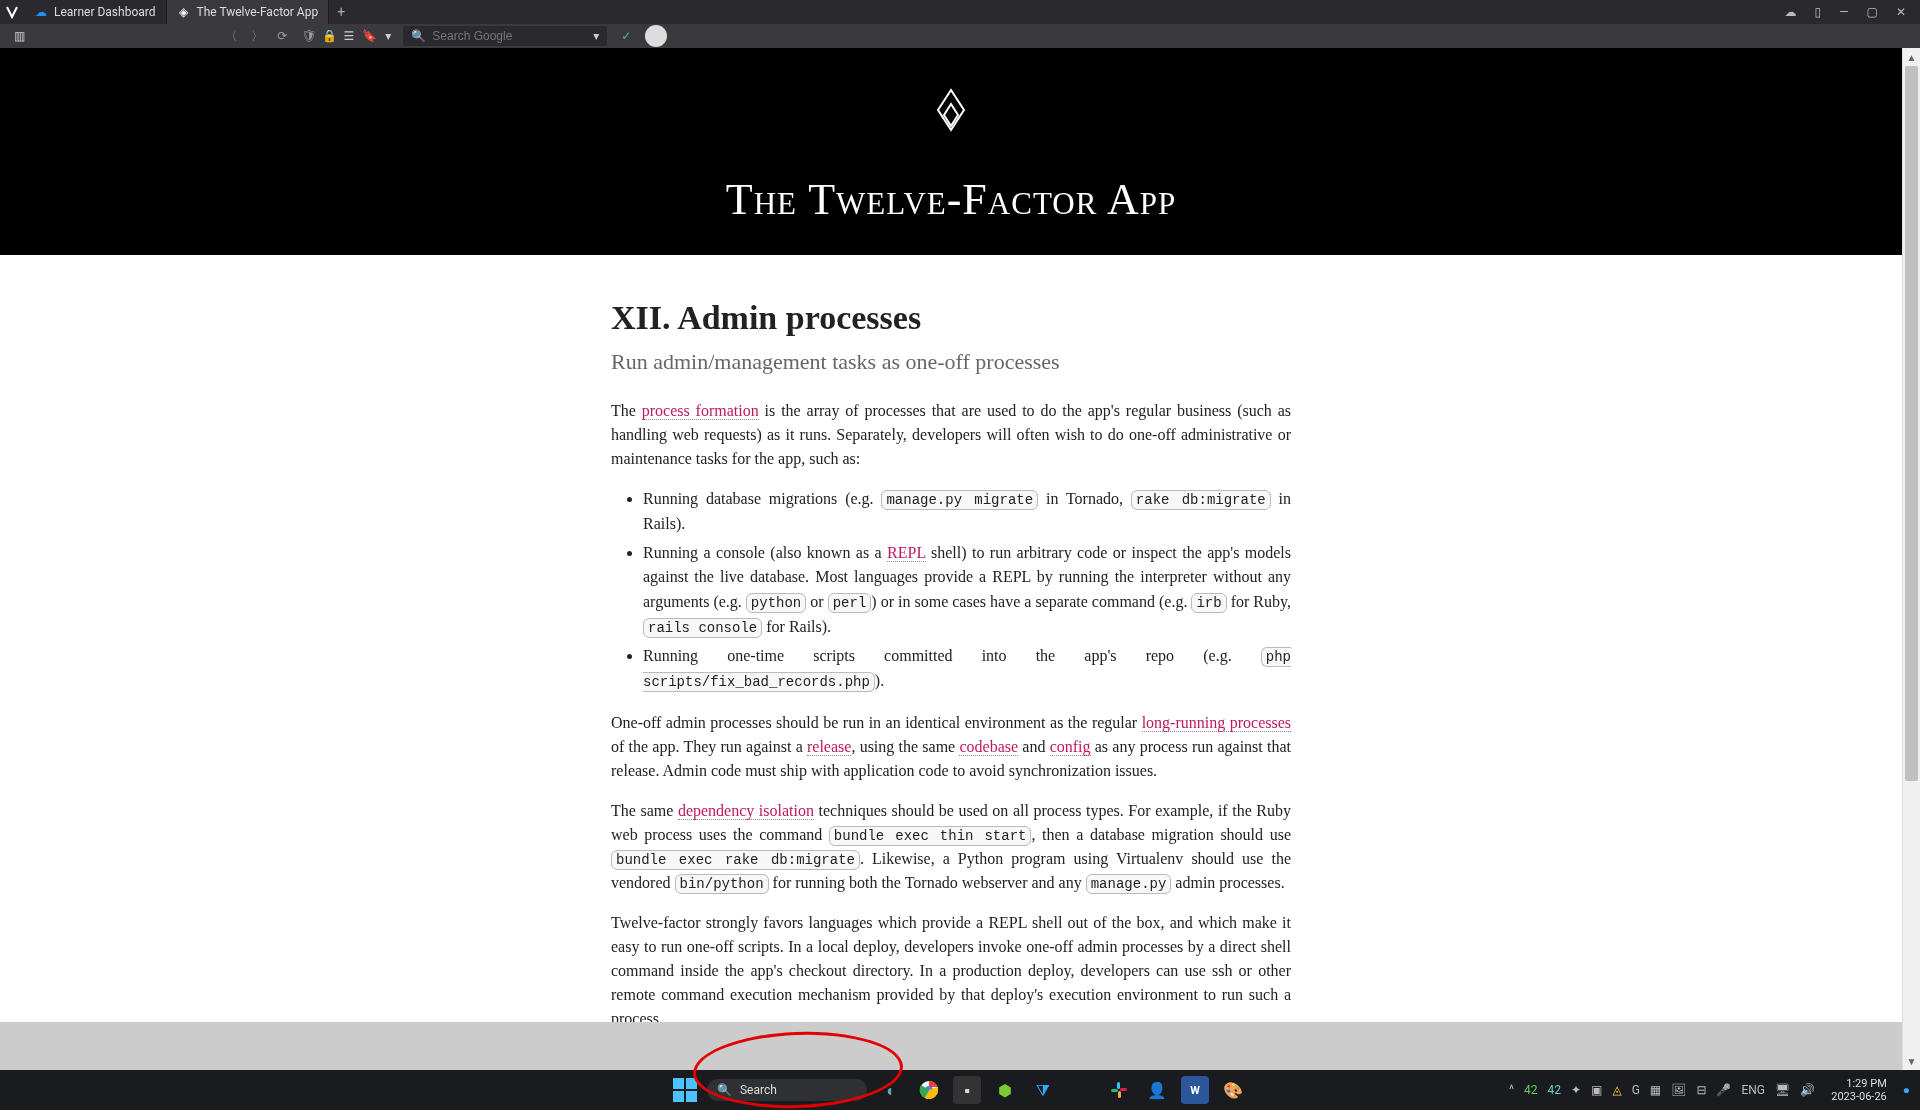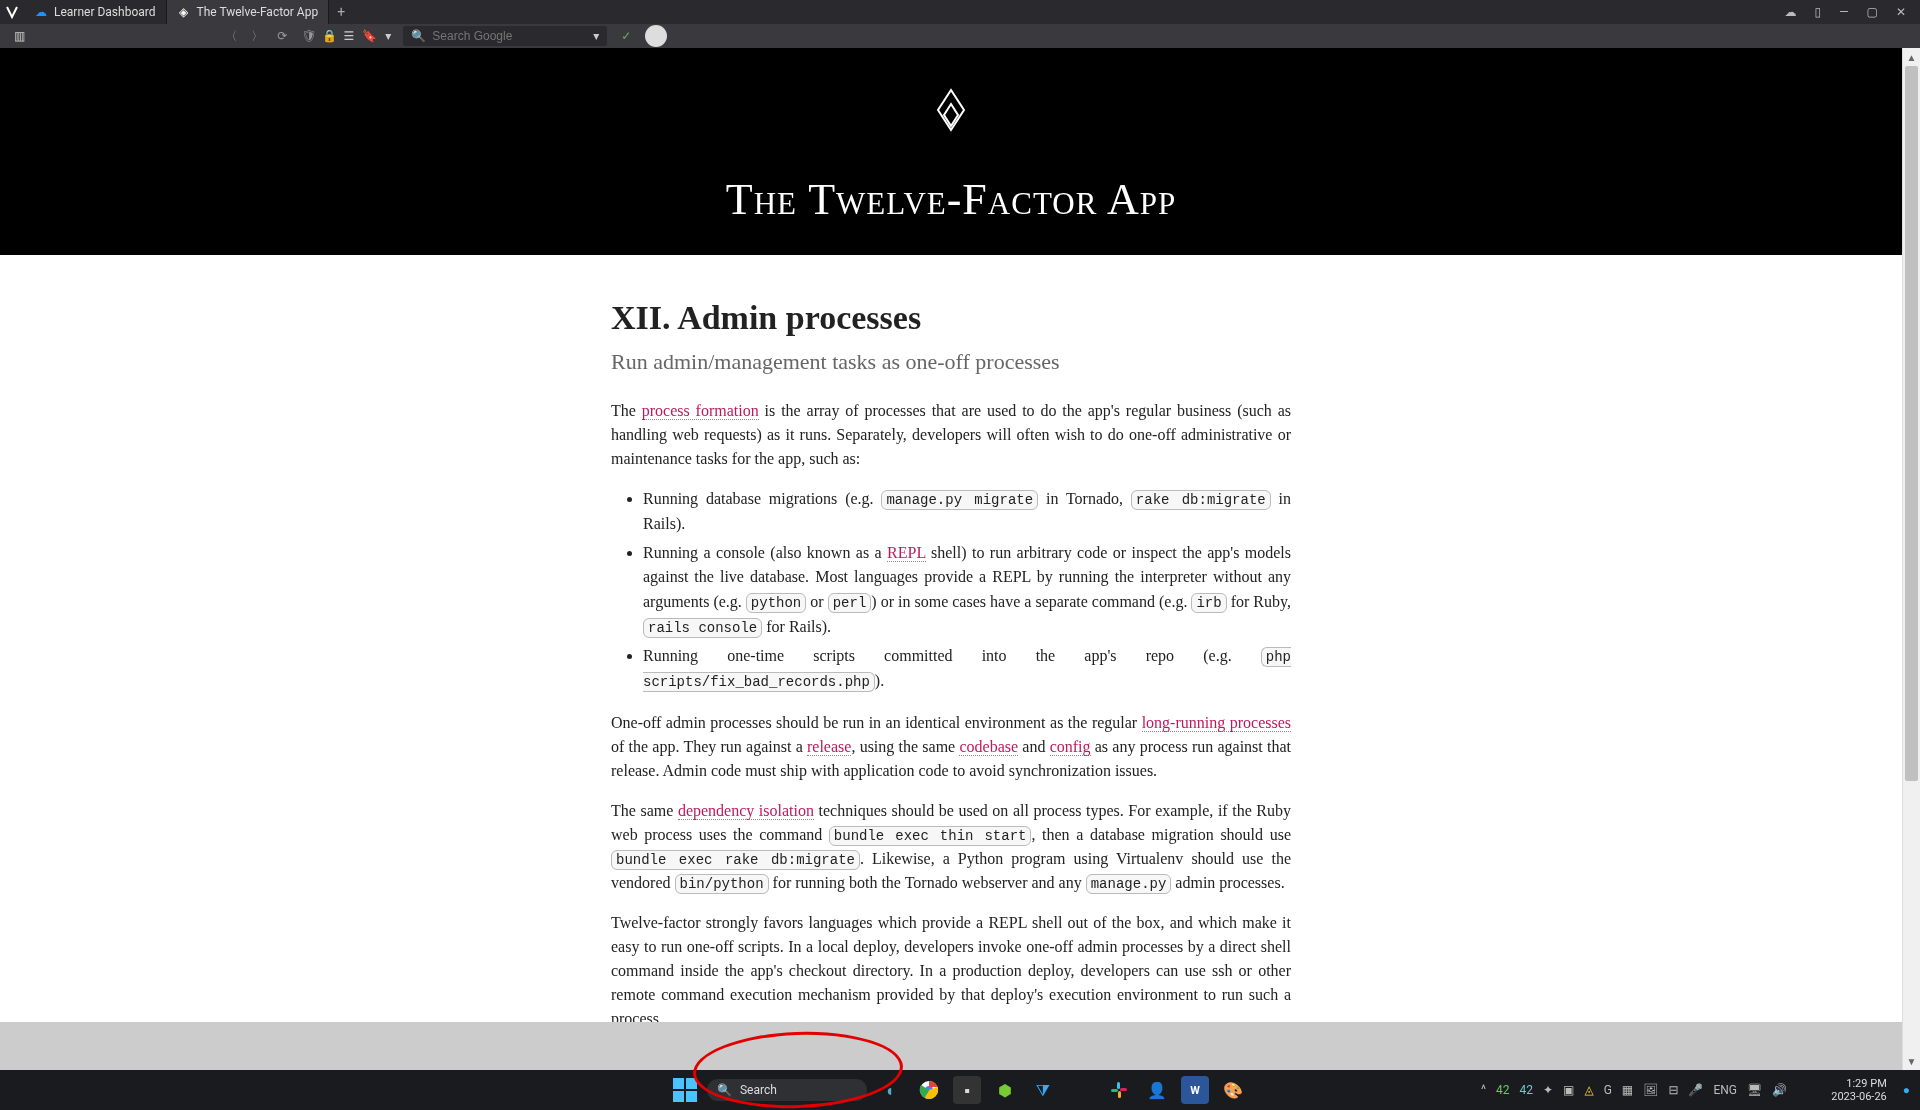--- a/index.html
+++ b/index.html
@@ -284,21 +284,20 @@
   display: flex;
   align-items: center;
   gap: 10px;
   padding-right: 10px;
 }
 .taskbar .clock {
   text-align: right;
   font-size: 11px;
   line-height: 1.2;
   padding: 0 6px;
-  margin-left: 28px;
 }
 .taskbar .tray-icon { font-size:12px; color:#bbb; cursor: default; }
 
 .red-circle {
   position: absolute;
   width: 210px;
   height: 76px;
   border: 3px solid #e30000;
   border-radius: 50%;
   left: 693px;

